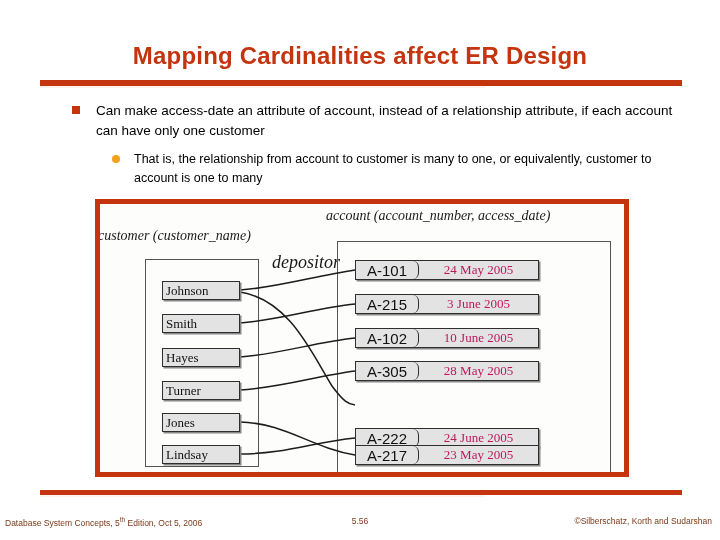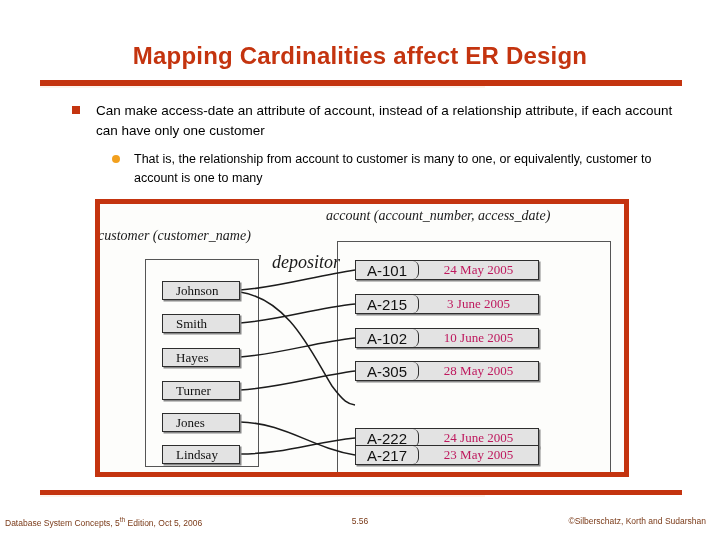--- a/index.html
+++ b/index.html
@@ -83,21 +83,21 @@
     position:absolute;
     background:#e3e3e3;
     border:1.4px solid #2e2e2e;
     box-shadow:1.5px 1.5px 0 #888;
     font-family:"Liberation Serif", serif;
     font-size:13px;
     color:#111;
     display:flex;align-items:center;
     box-sizing:border-box;
   }
-  .name-cell{left:62px;width:78px;height:19px;padding-left:13px;}
+  .name-cell{left:62px;width:78px;height:19px;padding-left:3px;}
 
   .acct-row{
     position:absolute;left:255px;width:184px;height:20px;
     background:#e3e3e3;
     border:1.4px solid #2e2e2e;
     box-shadow:1.5px 1.5px 0 #888;
     display:flex;align-items:stretch;
     box-sizing:border-box;
   }
   .acct-num{
@@ -116,21 +116,21 @@
   }
   .foot-rule-b{
     position:absolute;left:40px;top:495px;width:445px;height:2px;background:#fdf3ec;
   }
   .foot{
     position:absolute;top:516px;font-size:8.5px;color:#7a3a18;
     font-family:"Liberation Sans", sans-serif;white-space:nowrap;
   }
   .foot-left{left:5px;}
   .foot-mid{left:0;width:720px;text-align:center;}
-  .foot-right{right:14px;}
+  .foot-right{right:8px;}
   .sup{font-size:6.5px;vertical-align:super;}
 </style>
 </head>
 <body>
 
 <div class="slide">
 
   <div class="title">Mapping Cardinalities affect ER Design</div>
   <div class="title-rule"></div>
   <div class="title-rule-b"></div>

